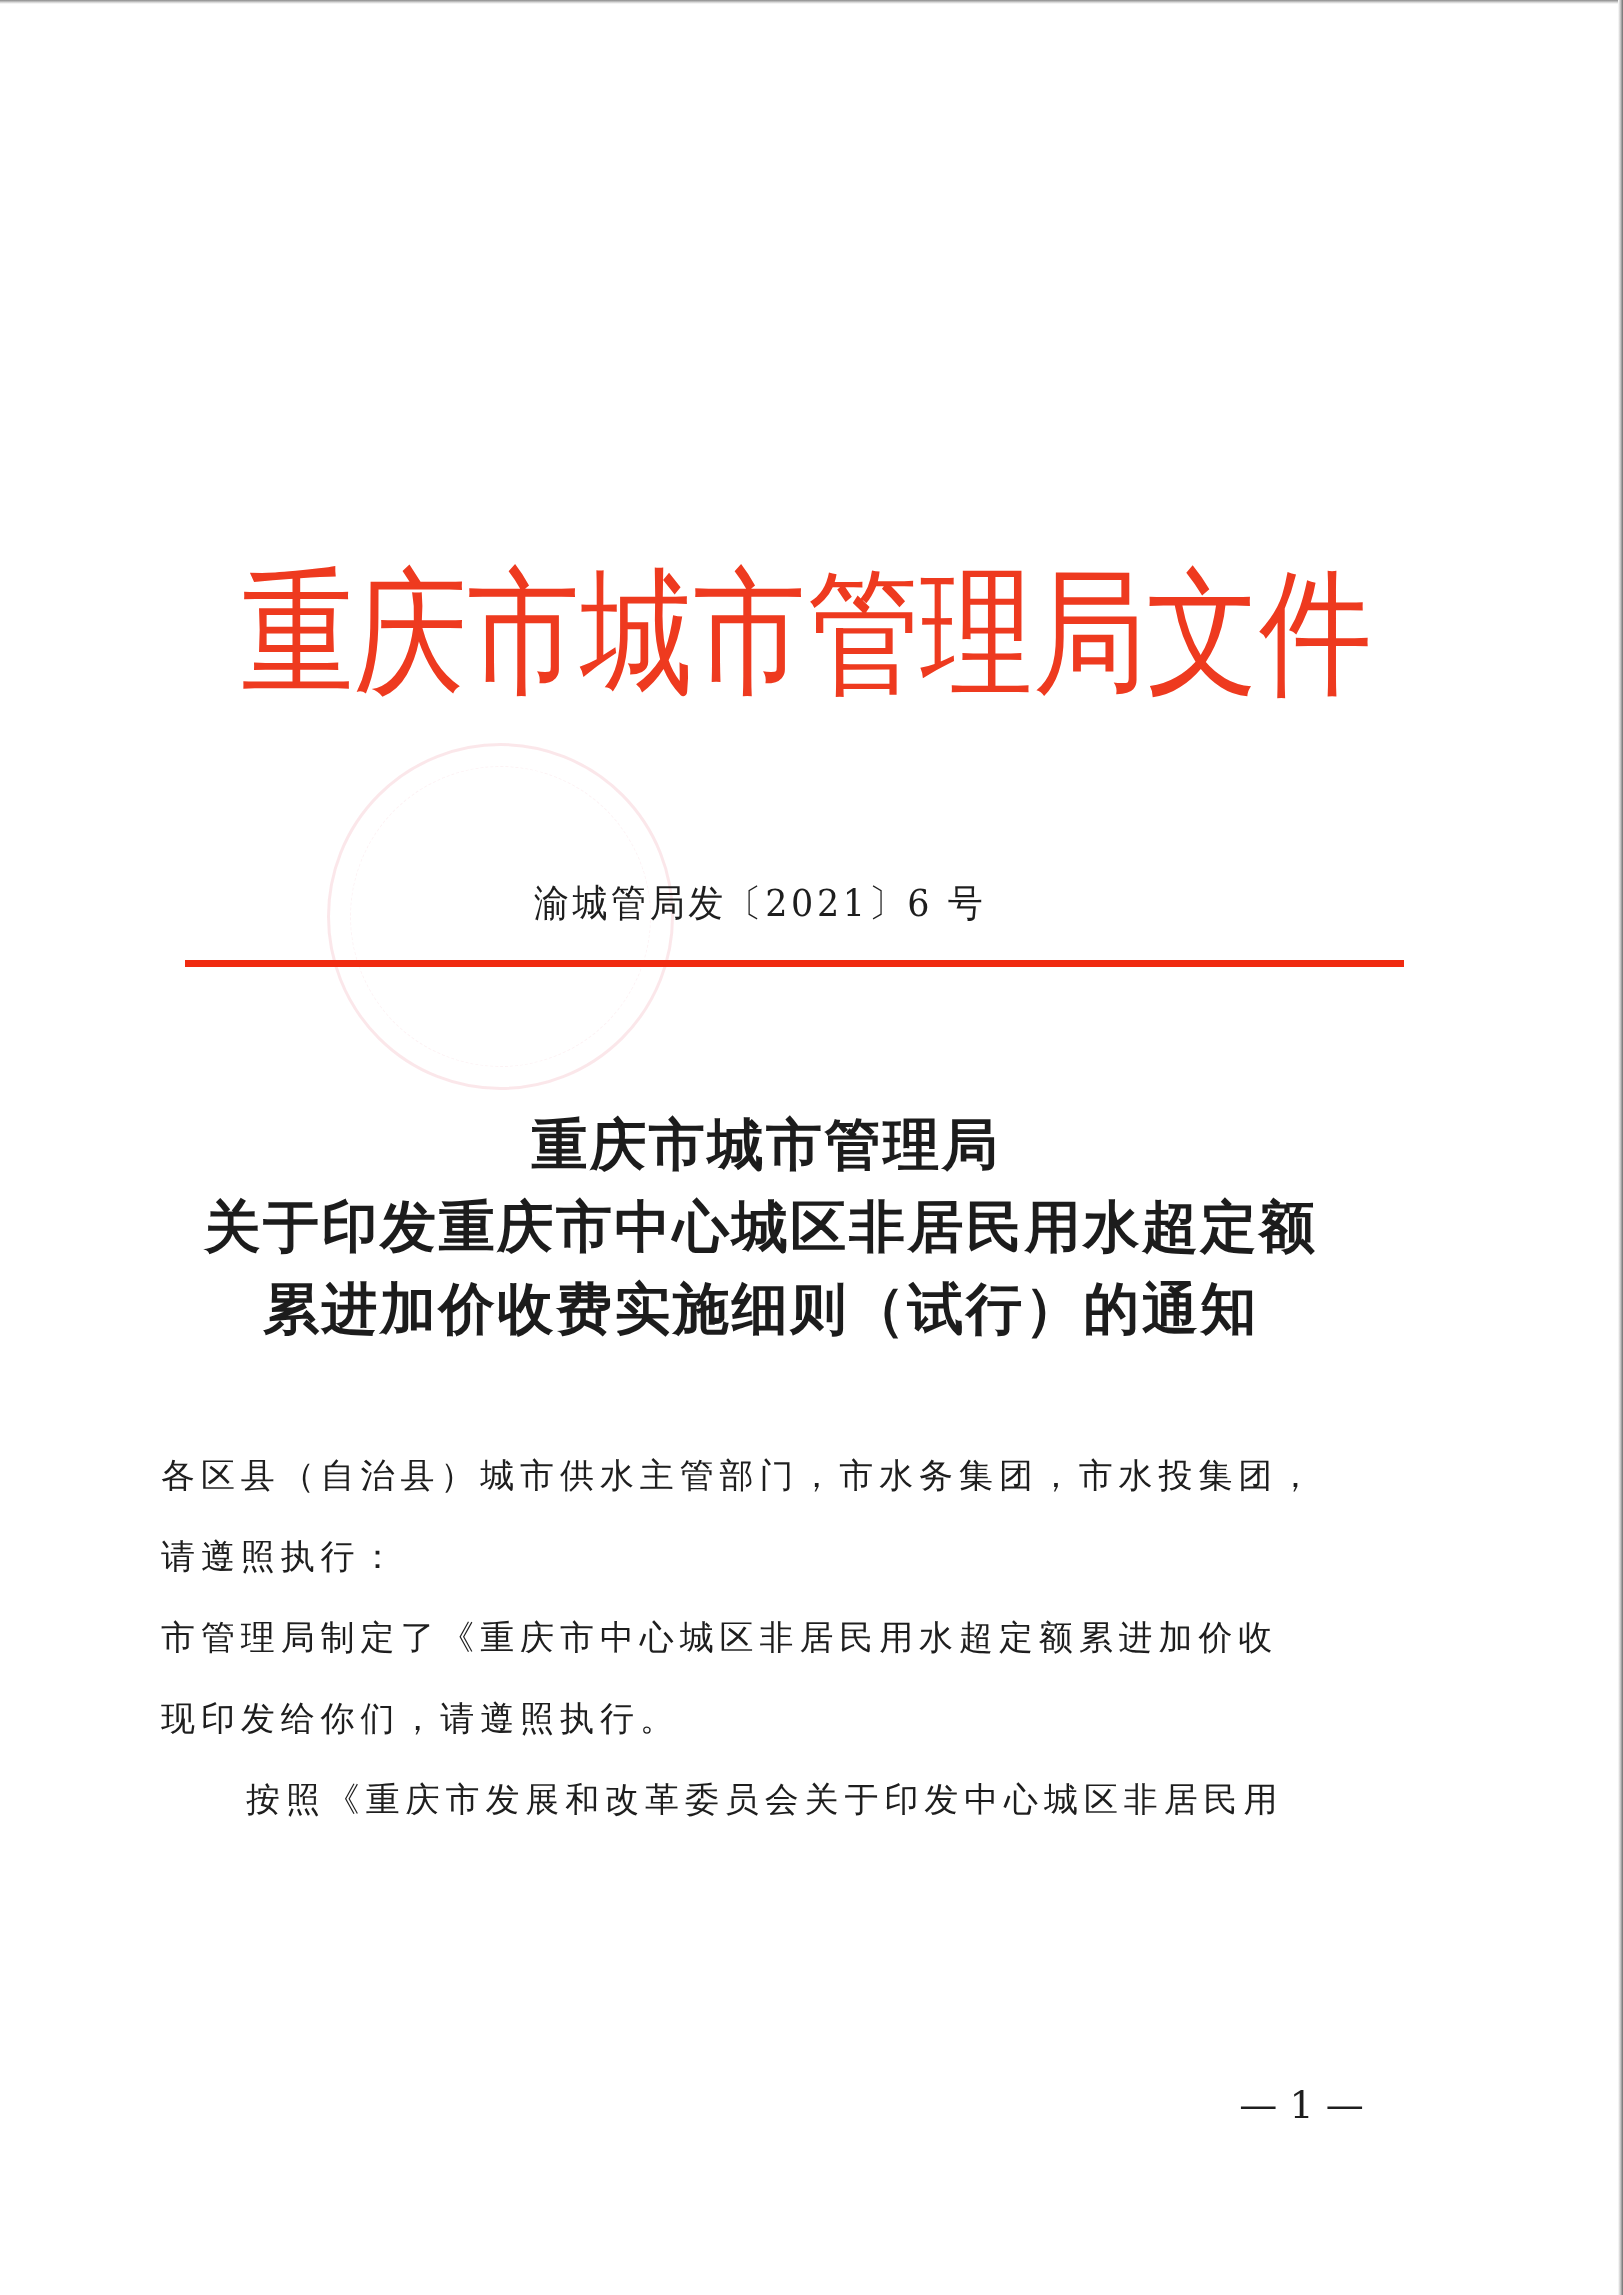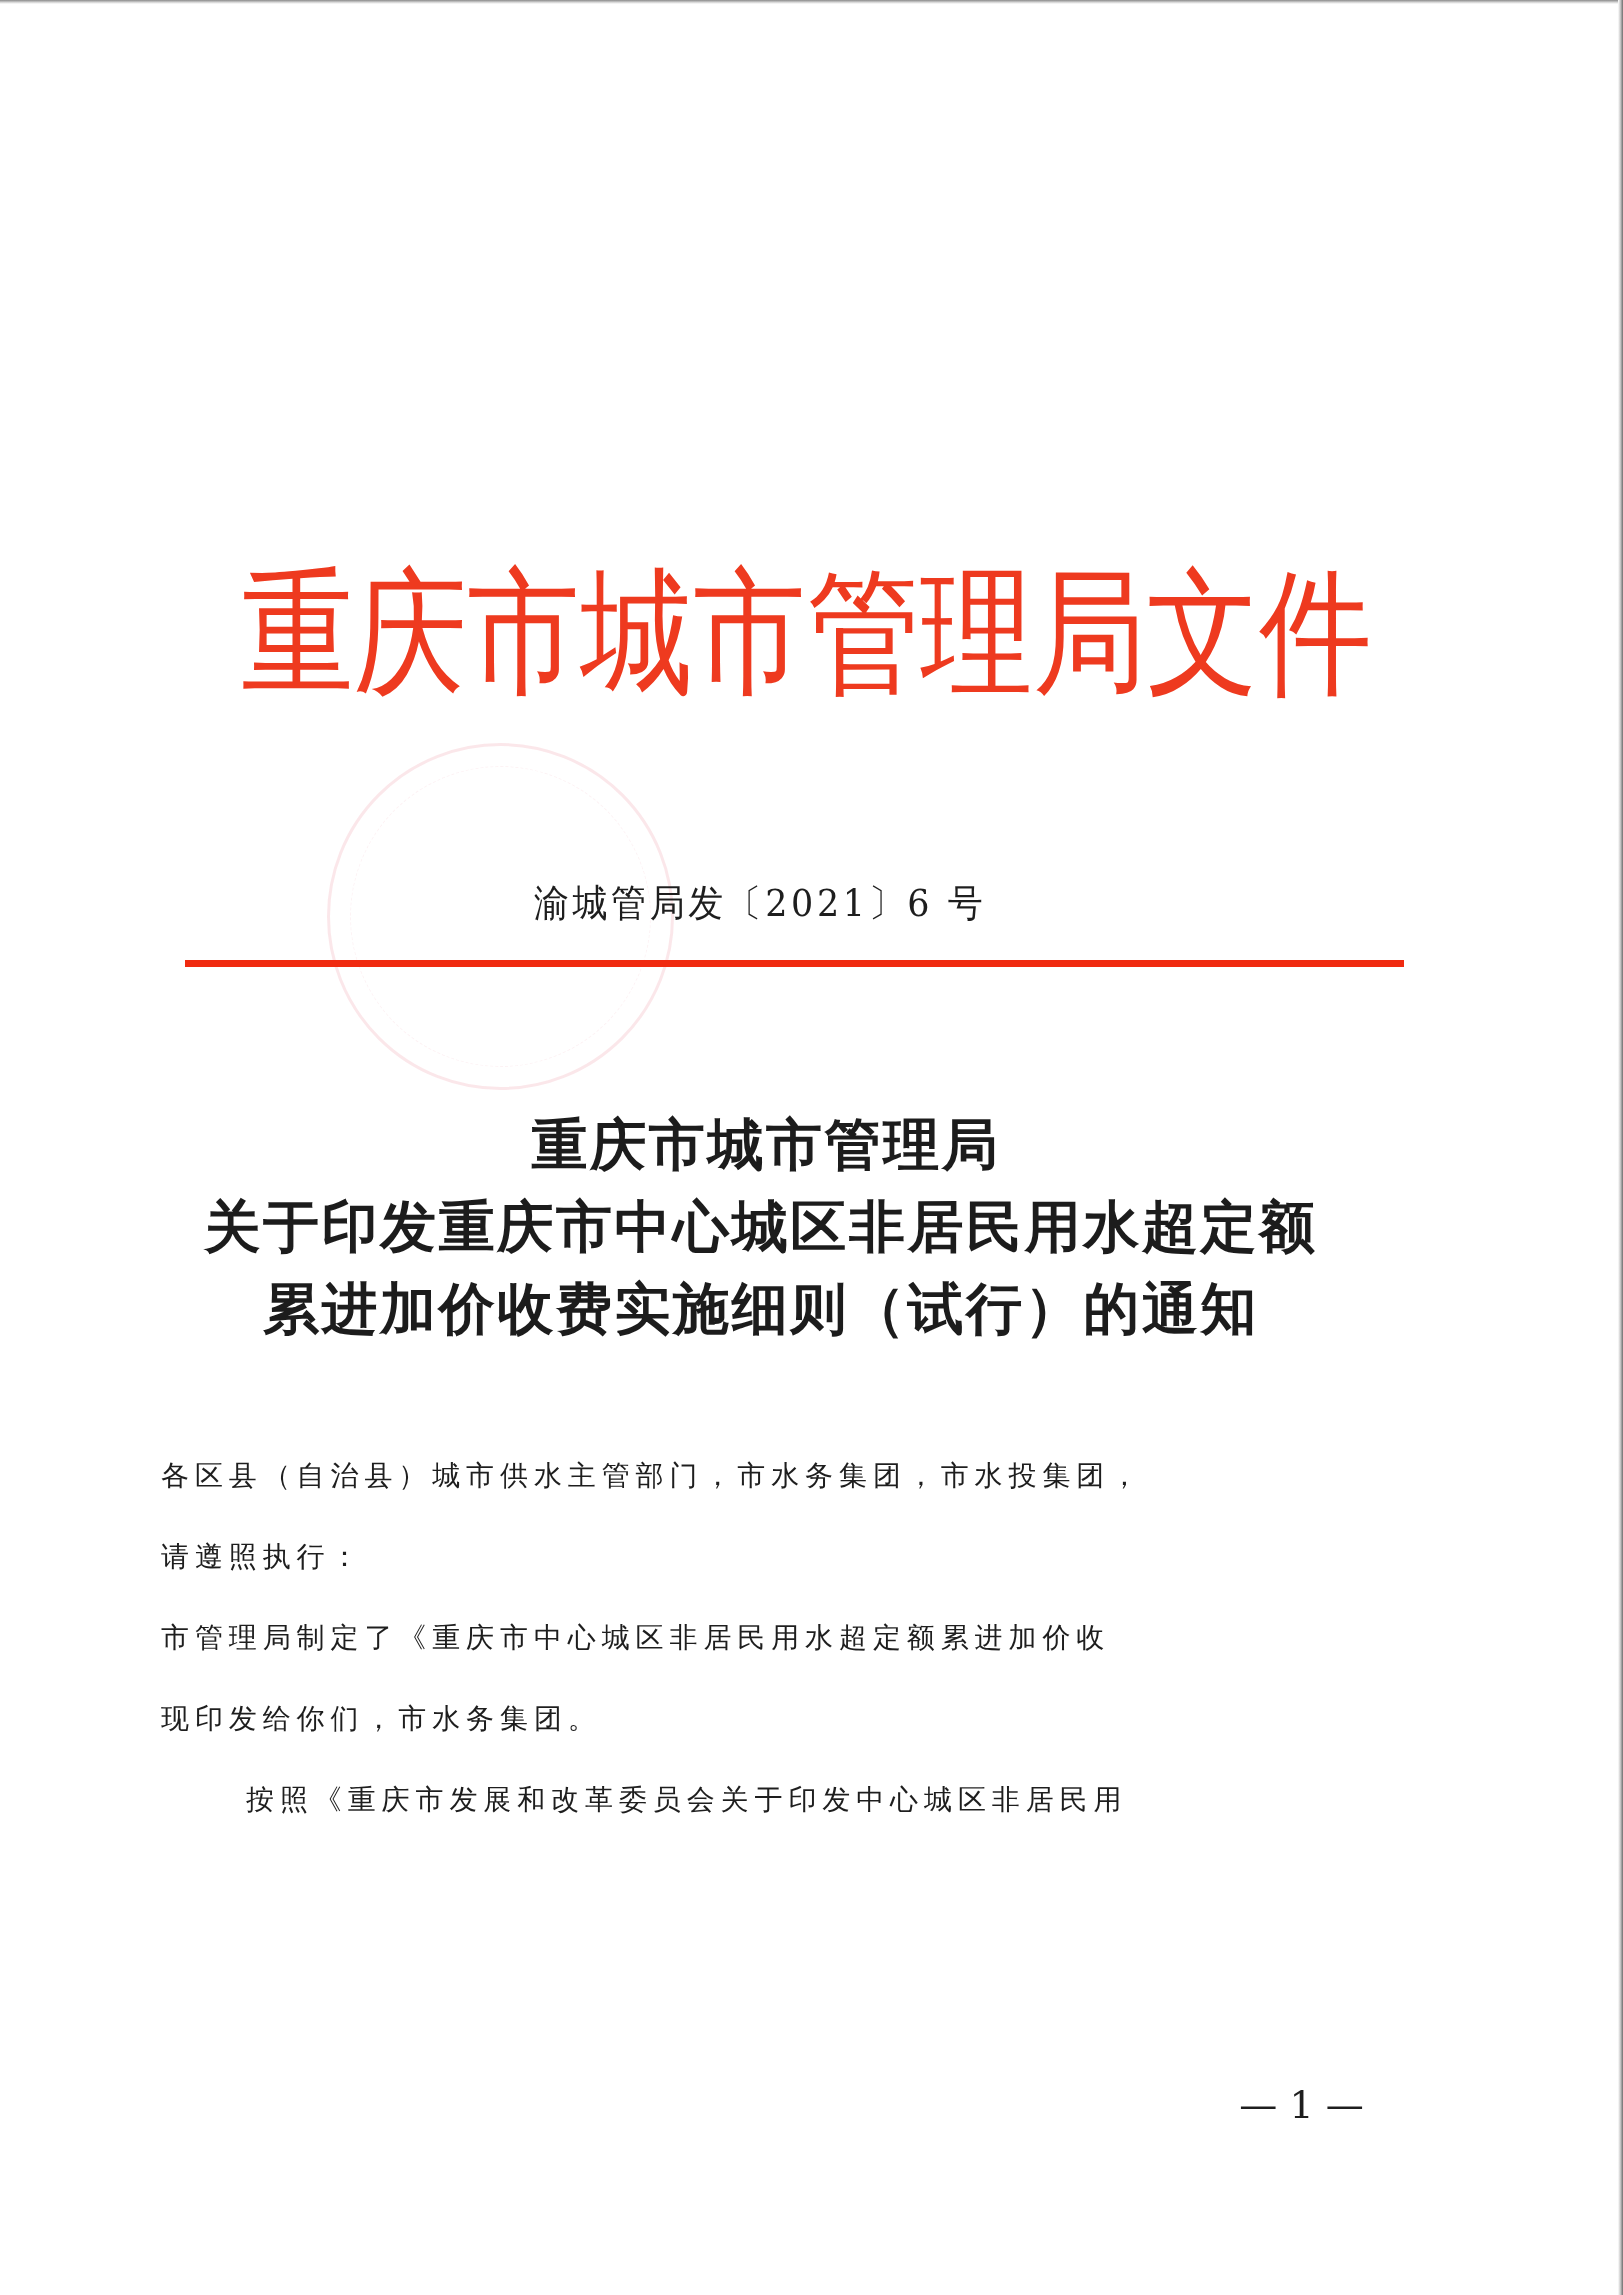--- a/index.html
+++ b/index.html
@@ -120,21 +120,21 @@
   .headline-l2 { top: 1194px; left: -51px; letter-spacing: 2.6px; }
   .headline-l3 { top: 1276px; left: -51px; letter-spacing: 2.6px; }
 
   
   .body-text {
     position: absolute;
     left: 161px;
     top: 1435px;
     width: 1218px;
     font-family: "DejaVu Serif", "Liberation Serif", serif;
-    font-size: 28px;
+    font-size: 34px;
     line-height: 81px;
     color: #1e1e1e;
   }
   .body-line {
     display: block;
     height: 81px;
     white-space: nowrap;
     letter-spacing: 5.9px;
   }
   .indent { padding-left: 85px; }
@@ -184,20 +184,20 @@
   <div class="red-rule" id="red-rule" style="background: rgb(240, 42, 16);"></div>
 
   <div class="headline-line headline-l1">重庆市城市管理局</div>
   <div class="headline-line headline-l2">关于印发重庆市中心城区非居民用水超定额</div>
   <div class="headline-line headline-l3">累进加价收费实施细则（试行）的通知</div>
 
   <div class="body-text">
     <span class="body-line">各区县（自治县）城市供水主管部门，市水务集团，市水投集团，</span>
     <span class="body-line">请遵照执行：</span>
     <span class="body-line">市管理局制定了《重庆市中心城区非居民用水超定额累进加价收</span>
-    <span class="body-line">现印发给你们，市水务集团。</span>
+    <span class="body-line">现印发给你们，请遵照执行。</span>
     <span class="body-line indent">按照《重庆市发展和改革委员会关于印发中心城区非居民用</span>
   </div>
 
   <div class="page-number">— 1 —</div>
 
 </div>
 
 
 </body></html>

